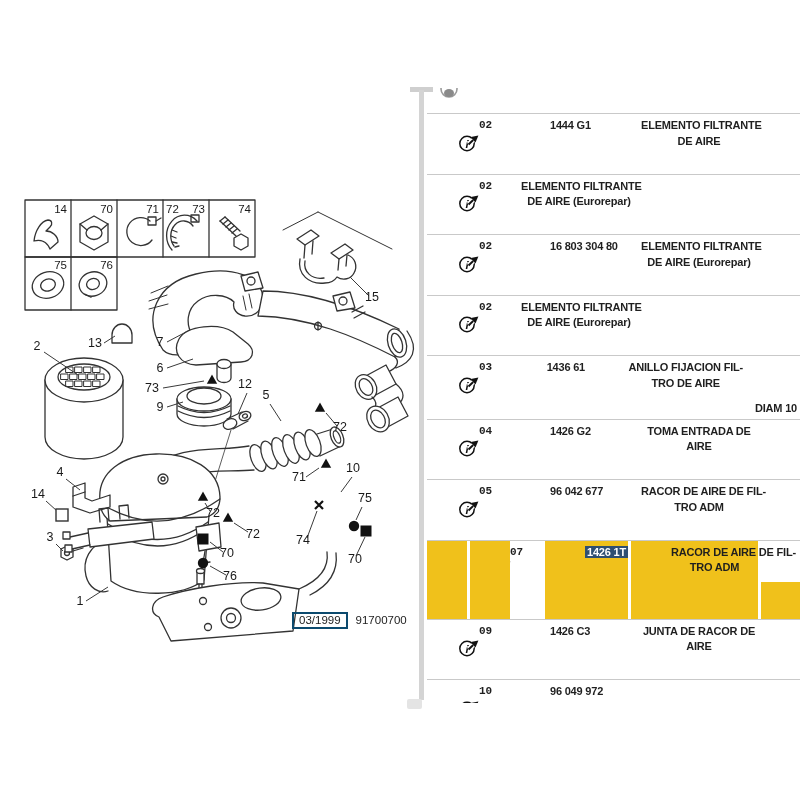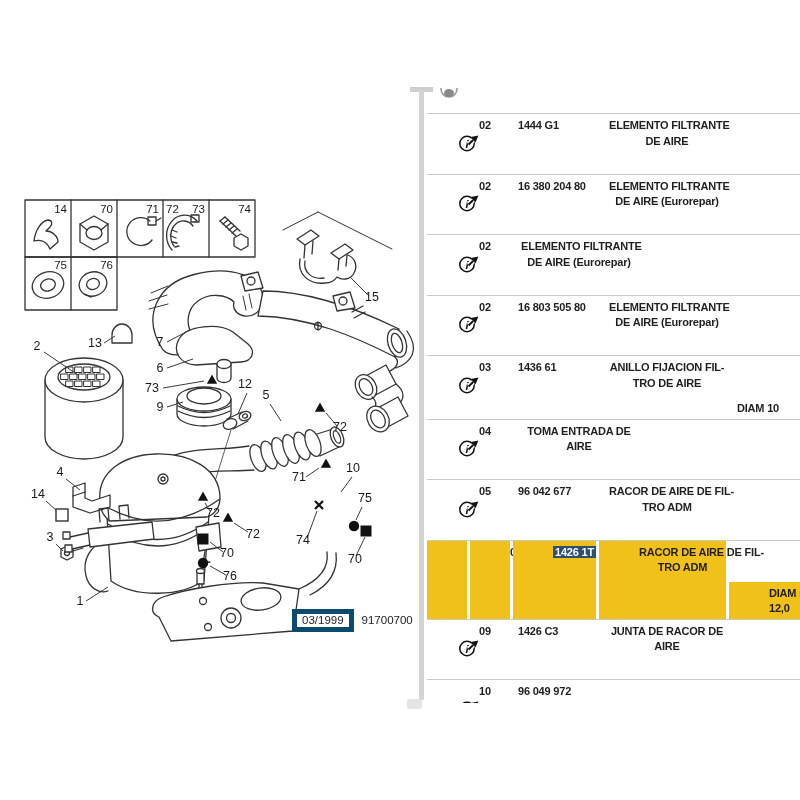--- a/index.html
+++ b/index.html
@@ -4,36 +4,36 @@
 <style>
   :root{
     --hl:#F0C11B; --selbg:#2F4F72; --seltx:#ffffff; --rowline:#c9c9c9; --ink:#1f1f1f;
   }
   html,body{margin:0;padding:0;background:#fff;}
   #stage{position:relative;width:800px;height:800px;background:#fff;overflow:hidden;
          font-family:"Liberation Sans", sans-serif;}
   
   #diagram{position:absolute;left:0;top:0;}
   #footerbox{position:absolute;left:292px;top:614px;font-size:11.5px;color:#222;white-space:nowrap;}
-  #footerbox .date{border:5px solid #0c4a6e;padding:0 5px 1px 5px;}
+  #footerbox .date{border:2px solid #0c4a6e;padding:0 5px 1px 5px;}
   #footerbox .code{margin-left:8px;}
   
   #scrollcap{position:absolute;left:410px;top:87px;width:23px;height:5px;background:#cfcfcf;}
   #vbar{position:absolute;left:419px;top:90px;width:5px;height:610px;background:#d4d4d4;}
   #partial-icon{position:absolute;left:438px;top:88px;width:24px;height:15px;overflow:hidden;}
   #bottom-blob{position:absolute;left:407px;top:699px;width:15px;height:10px;background:#e4e4e4;border-radius:2px;}
   
   #table{position:absolute;left:427px;top:113px;width:373px;height:590px;overflow:hidden;}
   .row{display:flex;border-top:1px solid var(--rowline);align-items:stretch;}
   .cell{box-sizing:border-box;border-right:3px solid rgba(0,0,0,0);background-clip:padding-box;
         padding:4px 0 2px 0;line-height:15.5px;font-size:11px;font-weight:bold;color:var(--ink);
         letter-spacing:-0.2px;white-space:pre;}
   .c-icon{width:41px;padding-left:8px;padding-top:3px;}
-  .c-item{width:42px;padding-left:11px;}
-  .c-part{width:88px;padding-left:8px;}
+  .c-item{width:42px;padding-left:11px;font-family:Liberation Mono, monospace;}
+  .c-part{width:88px;padding-left:8px;margin-left:32px;}
   .c-desc{width:130px;padding-left:11px;text-align:center;}
   .c-extra{flex:1;padding-left:9px;margin-top:41px;}
   .row.hl .cell{background-color:var(--hl);padding-left:40px;}
   .part-text.sel{background:var(--selbg);color:var(--seltx);padding:0 2px;}
   svg text{font-family:"Liberation Sans", sans-serif;}
 </style>
 </head>
 <body>
 
 <div id="stage">
@@ -373,54 +373,53 @@
       <div class="cell c-icon">
         <svg width="22" height="19" viewBox="0 0 22 19">
           <circle cx="9" cy="10.5" r="7.2" fill="none" stroke="#111" stroke-width="1.5"></circle>
           <text x="9" y="14.8" font-family="Liberation Serif, serif" font-size="11.5" font-weight="bold" font-style="italic" fill="#111" text-anchor="middle">i</text>
           <path d="M10.5,11.5 L15.5,6.8" stroke="#fff" stroke-width="4.5" fill="none"></path>
           <path d="M10.5,11.5 L15.2,7" stroke="#111" stroke-width="1.9" fill="none"></path>
           <polygon points="12.8,4 20.4,2.6 17.5,9.6" fill="#111"></polygon>
         </svg>
       </div>
       <div class="cell c-item">02</div>
-      <div class="cell c-part"><span class="part-text">16 380 204 80</span></div>
       <div class="cell c-desc">ELEMENTO FILTRANTE
 DE AIRE (Eurorepar)</div>
       <div class="cell c-extra"></div>
     </div>
 
     <div class="row">
       <div class="cell c-icon">
         <svg width="22" height="19" viewBox="0 0 22 19">
           <circle cx="9" cy="10.5" r="7.2" fill="none" stroke="#111" stroke-width="1.5"></circle>
           <text x="9" y="14.8" font-family="Liberation Serif, serif" font-size="11.5" font-weight="bold" font-style="italic" fill="#111" text-anchor="middle">i</text>
           <path d="M10.5,11.5 L15.5,6.8" stroke="#fff" stroke-width="4.5" fill="none"></path>
           <path d="M10.5,11.5 L15.2,7" stroke="#111" stroke-width="1.9" fill="none"></path>
           <polygon points="12.8,4 20.4,2.6 17.5,9.6" fill="#111"></polygon>
         </svg>
       </div>
       <div class="cell c-item">02</div>
+      <div class="cell c-part"><span class="part-text">16 803 304 80</span></div>
       <div class="cell c-desc">ELEMENTO FILTRANTE
 DE AIRE (Eurorepar)</div>
       <div class="cell c-extra"></div>
     </div>
 
     <div class="row">
       <div class="cell c-icon">
         <svg width="22" height="19" viewBox="0 0 22 19">
           <circle cx="9" cy="10.5" r="7.2" fill="none" stroke="#111" stroke-width="1.5"></circle>
           <text x="9" y="14.8" font-family="Liberation Serif, serif" font-size="11.5" font-weight="bold" font-style="italic" fill="#111" text-anchor="middle">i</text>
           <path d="M10.5,11.5 L15.5,6.8" stroke="#fff" stroke-width="4.5" fill="none"></path>
           <path d="M10.5,11.5 L15.2,7" stroke="#111" stroke-width="1.9" fill="none"></path>
           <polygon points="12.8,4 20.4,2.6 17.5,9.6" fill="#111"></polygon>
         </svg>
       </div>
       <div class="cell c-item">02</div>
-      <div class="cell c-part"><span class="part-text">16 803 505 80</span></div>
       <div class="cell c-desc">ELEMENTO FILTRANTE
 DE AIRE (Eurorepar)</div>
       <div class="cell c-extra"></div>
     </div>
 
     <div class="row">
       <div class="cell c-icon">
         <svg width="22" height="19" viewBox="0 0 22 19">
           <circle cx="9" cy="10.5" r="7.2" fill="none" stroke="#111" stroke-width="1.5"></circle>
           <text x="9" y="14.8" font-family="Liberation Serif, serif" font-size="11.5" font-weight="bold" font-style="italic" fill="#111" text-anchor="middle">i</text>
@@ -440,20 +439,21 @@
       <div class="cell c-icon">
         <svg width="22" height="19" viewBox="0 0 22 19">
           <circle cx="9" cy="10.5" r="7.2" fill="none" stroke="#111" stroke-width="1.5"></circle>
           <text x="9" y="14.8" font-family="Liberation Serif, serif" font-size="11.5" font-weight="bold" font-style="italic" fill="#111" text-anchor="middle">i</text>
           <path d="M10.5,11.5 L15.5,6.8" stroke="#fff" stroke-width="4.5" fill="none"></path>
           <path d="M10.5,11.5 L15.2,7" stroke="#111" stroke-width="1.9" fill="none"></path>
           <polygon points="12.8,4 20.4,2.6 17.5,9.6" fill="#111"></polygon>
         </svg>
       </div>
       <div class="cell c-item">04</div>
+      <div class="cell c-part"><span class="part-text">1426 G2</span></div>
       <div class="cell c-desc">TOMA ENTRADA DE
 AIRE</div>
       <div class="cell c-extra"></div>
     </div>
 
     <div class="row">
       <div class="cell c-icon">
         <svg width="22" height="19" viewBox="0 0 22 19">
           <circle cx="9" cy="10.5" r="7.2" fill="none" stroke="#111" stroke-width="1.5"></circle>
           <text x="9" y="14.8" font-family="Liberation Serif, serif" font-size="11.5" font-weight="bold" font-style="italic" fill="#111" text-anchor="middle">i</text>

